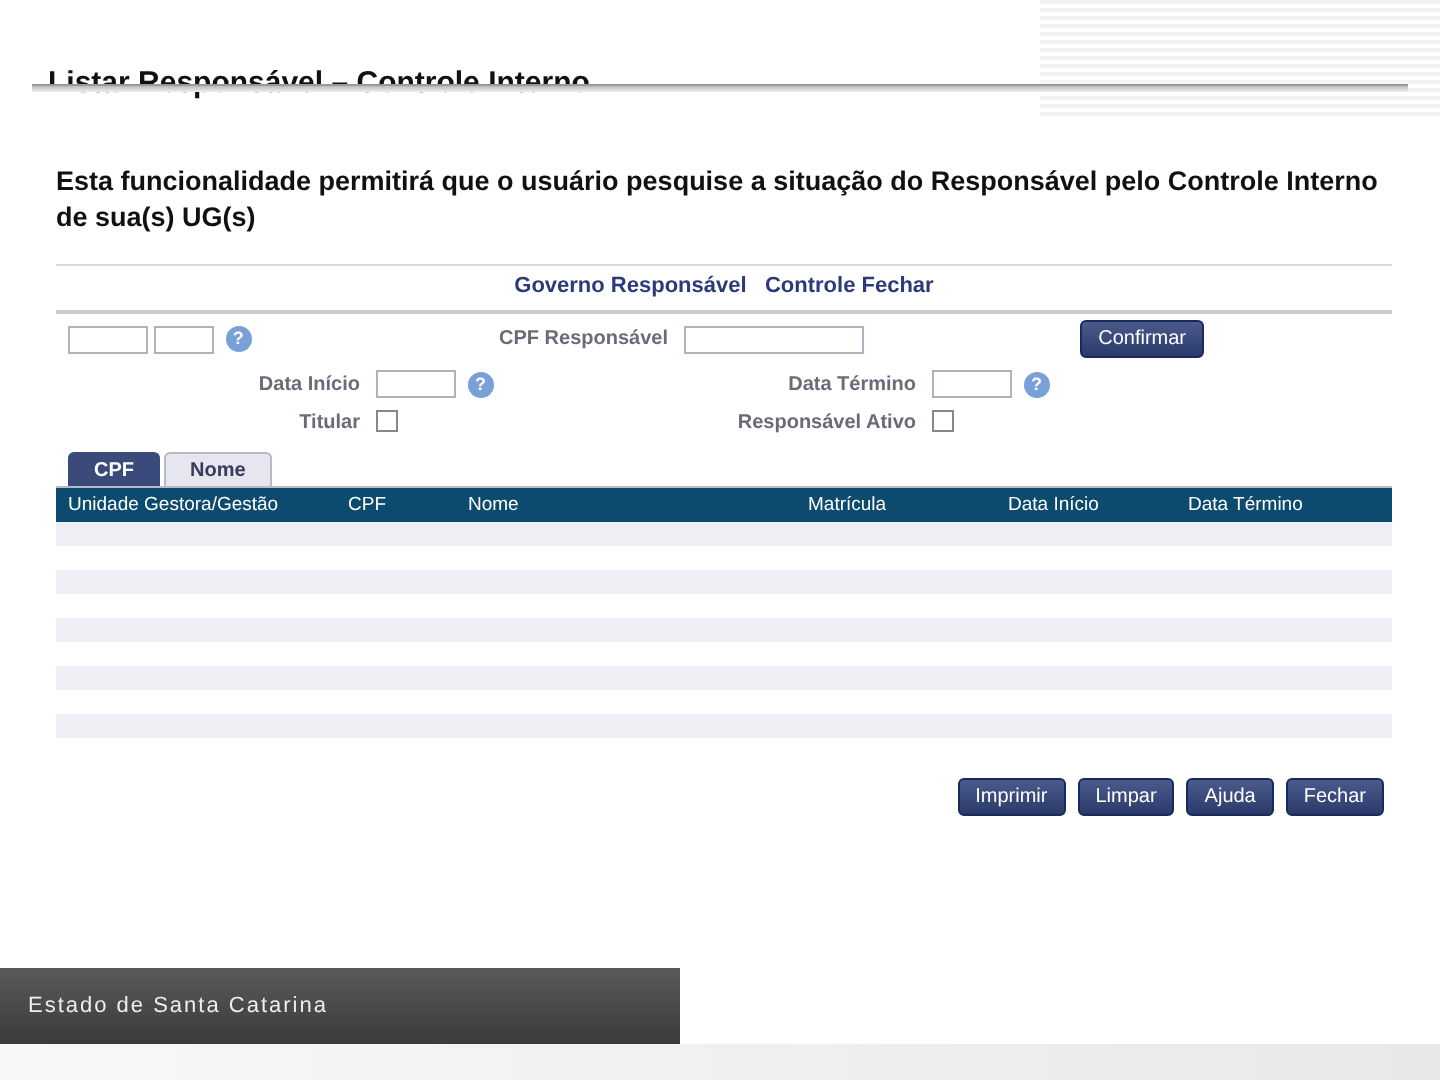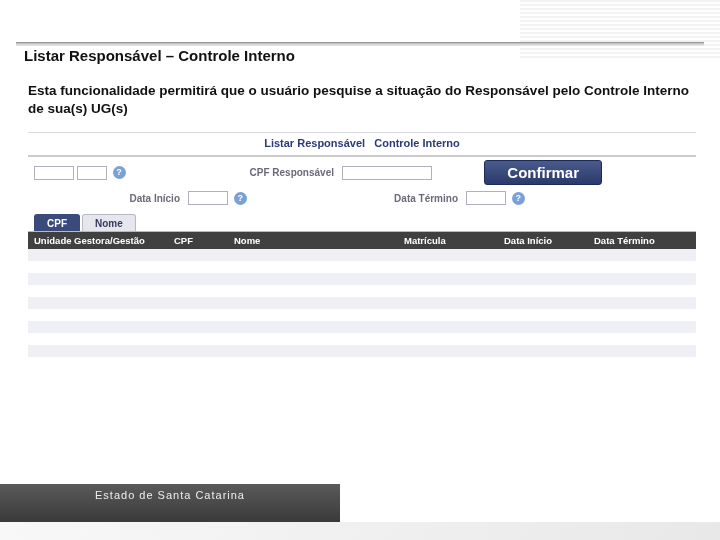--- a/index.html
+++ b/index.html
@@ -8,21 +8,21 @@
     font-family: Arial, Helvetica, sans-serif;
     background: #fff;
     position: relative;
     overflow: hidden;
   }
   
   .page-header {
     padding: 14px 20px 4px 24px;
     display: flex;
     justify-content: space-between;
-    align-items: flex-end;
+    align-items: center;
     height: 68px;
     gap: 44px;
   }
   .page-title {
     font-size: 15px;
     font-weight: bold;
     color: #111;
     padding-top: 4px;
   }
   .title-underline {
@@ -95,60 +95,60 @@
   .inp.xs{width:30px}
   .inp.md{width:90px}
   .help-icon{
     display:inline-block;width:13px;height:13px;border-radius:50%;
     background:#7aa0d8;color:#fff;font-size:9px;line-height:13px;
     text-align:center;font-weight:bold;vertical-align:middle;
     margin-left:3px;
   }
   .chk{width:11px;height:11px;border:1px solid #888;display:inline-block;background:#fff;vertical-align:middle;}
   .btn {
-    display:inline-block;padding:3px 22px;
+    display:inline-block;padding:3px 8px;
     background:linear-gradient(#4a5a8a,#2a3a6a);
-    color:#fff;font-size:15px;border-radius:3px;
-    border:1px solid #1a2a5a;font-weight:bold;
+    color:#fff;font-size:10px;border-radius:3px;
+    border:1px solid #1a2a5a;font-weight:normal;
   }
   .confirm-cell{ text-align:right; padding-right:4px;}
   .tab-row{
     margin-top:6px;padding-left:6px;
     border-bottom:1px solid #b8b8c8;
     display:flex;gap:0;
   }
   .tab{
     font-size:10px;padding:3px 12px 2px;
     background:#e6e6ee;border:1px solid #b8b8c8;border-bottom:none;
     color:#3a3a5a;font-weight:bold;border-radius:3px 3px 0 0;
     margin-right:2px;
   }
   .tab.active{ background:#3a4a7a;color:#fff;border-color:#3a4a7a;}
   .grid-header{
     display:grid;
     grid-template-columns: 140px 60px 170px 100px 90px 1fr;
-    background:#404040;color:#fff;font-size:9.5px;font-weight:bold;
+    background:#0c4a6e;color:#fff;font-size:9.5px;font-weight:normal;
     padding:3px 6px;
   }
   .grid-rows .grow{
     height:12px;
   }
   .grid-rows .grow:nth-child(odd){background:#eef0f6;}
   .grid-rows .grow:nth-child(even){background:#fff;}
   .action-bar{
     display:flex;justify-content:flex-end;gap:6px;
     padding:8px 4px 0 0;
   }
   
   .footer-bar{
     position:absolute;left:0;bottom:18px;
     width:340px;height:38px;
     background:linear-gradient(#5a5a5a,#3a3a3a);
     color:#ddd;padding:5px 14px;
-    display:flex;flex-direction:row;justify-content:center;
+    display:flex;flex-direction:column;justify-content:center;
   }
   .footer-bar .l1{font-size:11px;letter-spacing:1px;color:#eee;}
   .footer-bar .l2{font-size:9px;color:#bbb;letter-spacing:0.4px;}
   .footer-shine{
     position:absolute;left:0;bottom:0;width:100%;height:18px;
     background:linear-gradient(to right,#f8f8f8,#e8e8e8);
   }
 </style>
 </head>
 <body>
@@ -157,23 +157,23 @@
 
 <div class="page-header">
   <div class="page-title">Listar Responsável – Controle Interno</div>
 </div>
 <div class="title-underline"></div>
 
 <div class="description">Esta funcionalidade permitirá que o usuário pesquise a situação do Responsável pelo Controle Interno de sua(s) UG(s)</div>
 
 <div class="app-panel">
   <div class="app-title-bar">
-    <span>Listar Responsável</span>
+    <span>Governo Responsável</span>
     <span class="sep"> &nbsp; </span>
-    <span>Controle Interno</span>
+    <span>Controle Fechar</span>
   </div>
 
   <div class="filter-row">
     <div>
       <span class="inp sm"></span>
       <span class="inp xs"></span>
       <span class="help-icon">?</span>
     </div>
     <label>CPF Responsável</label>
     <div><span class="inp md"></span></div>
@@ -189,20 +189,27 @@
       <span class="help-icon">?</span>
     </div>
     <label>Data Término</label>
     <div>
       <span class="inp sm"></span>
       <span class="help-icon">?</span>
     </div>
     <div></div>
   </div>
 
+  <div class="filter-row">
+    <label>Titular</label>
+    <div><span class="chk"></span></div>
+    <label>Responsável Ativo</label>
+    <div><span class="chk"></span></div>
+    <div></div>
+  </div>
 
   <div class="tab-row">
     <div class="tab active">CPF</div>
     <div class="tab">Nome</div>
   </div>
 
   <div class="grid-header">
     <div>Unidade Gestora/Gestão</div>
     <div>CPF</div>
     <div>Nome</div>
@@ -216,18 +223,24 @@
     <div class="grow"></div>
     <div class="grow"></div>
     <div class="grow"></div>
     <div class="grow"></div>
     <div class="grow"></div>
     <div class="grow"></div>
     <div class="grow"></div>
     <div class="grow"></div>
   </div>
 
+  <div class="action-bar">
+    <span class="btn">Imprimir</span>
+    <span class="btn">Limpar</span>
+    <span class="btn">Ajuda</span>
+    <span class="btn">Fechar</span>
+  </div>
 </div>
 
 <div class="footer-bar">
   <div class="l1">Estado de Santa Catarina</div>
 </div>
 <div class="footer-shine"></div>
 
 </body></html>

